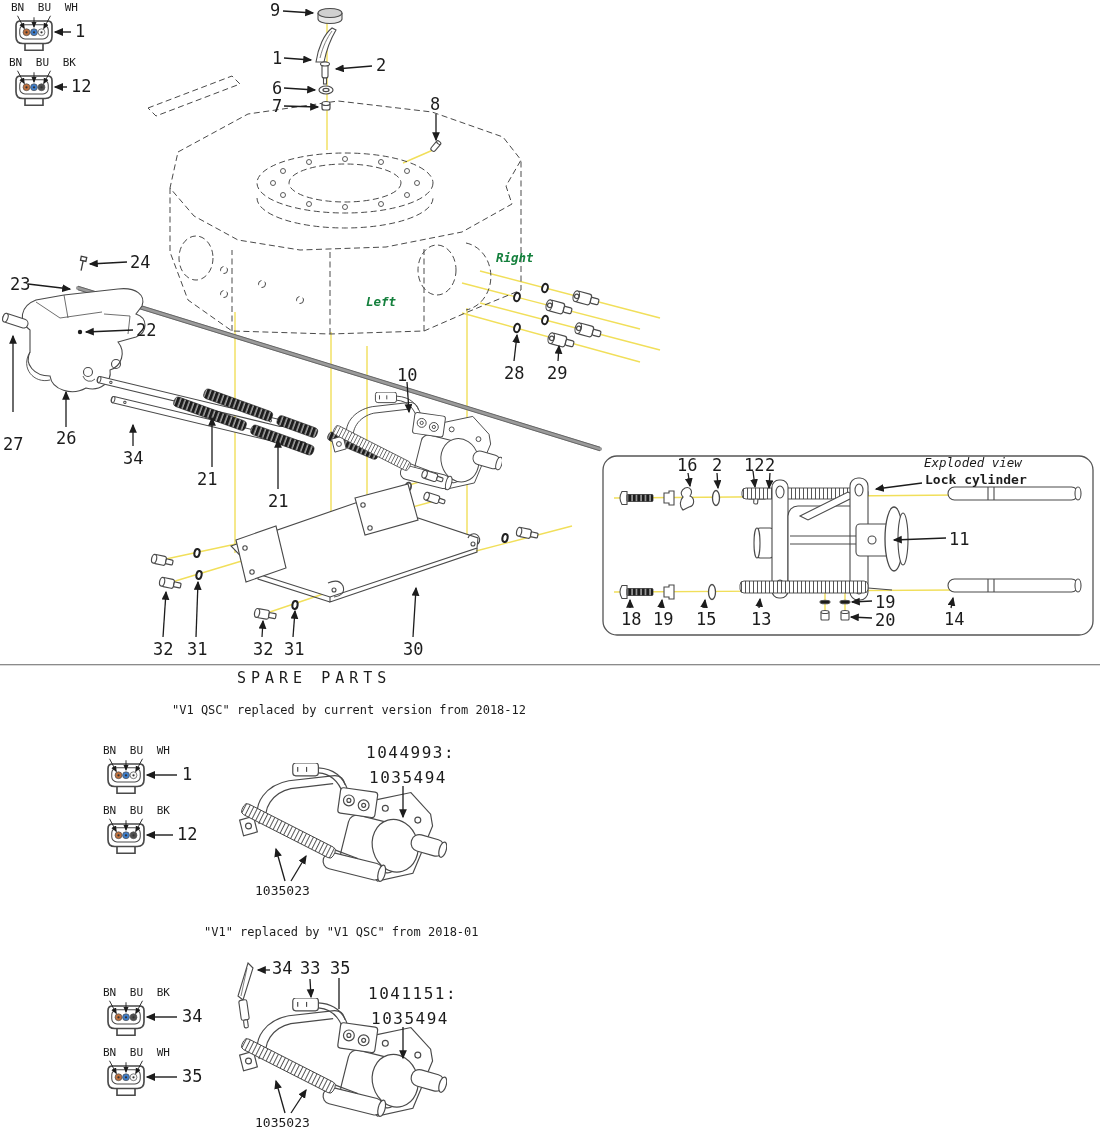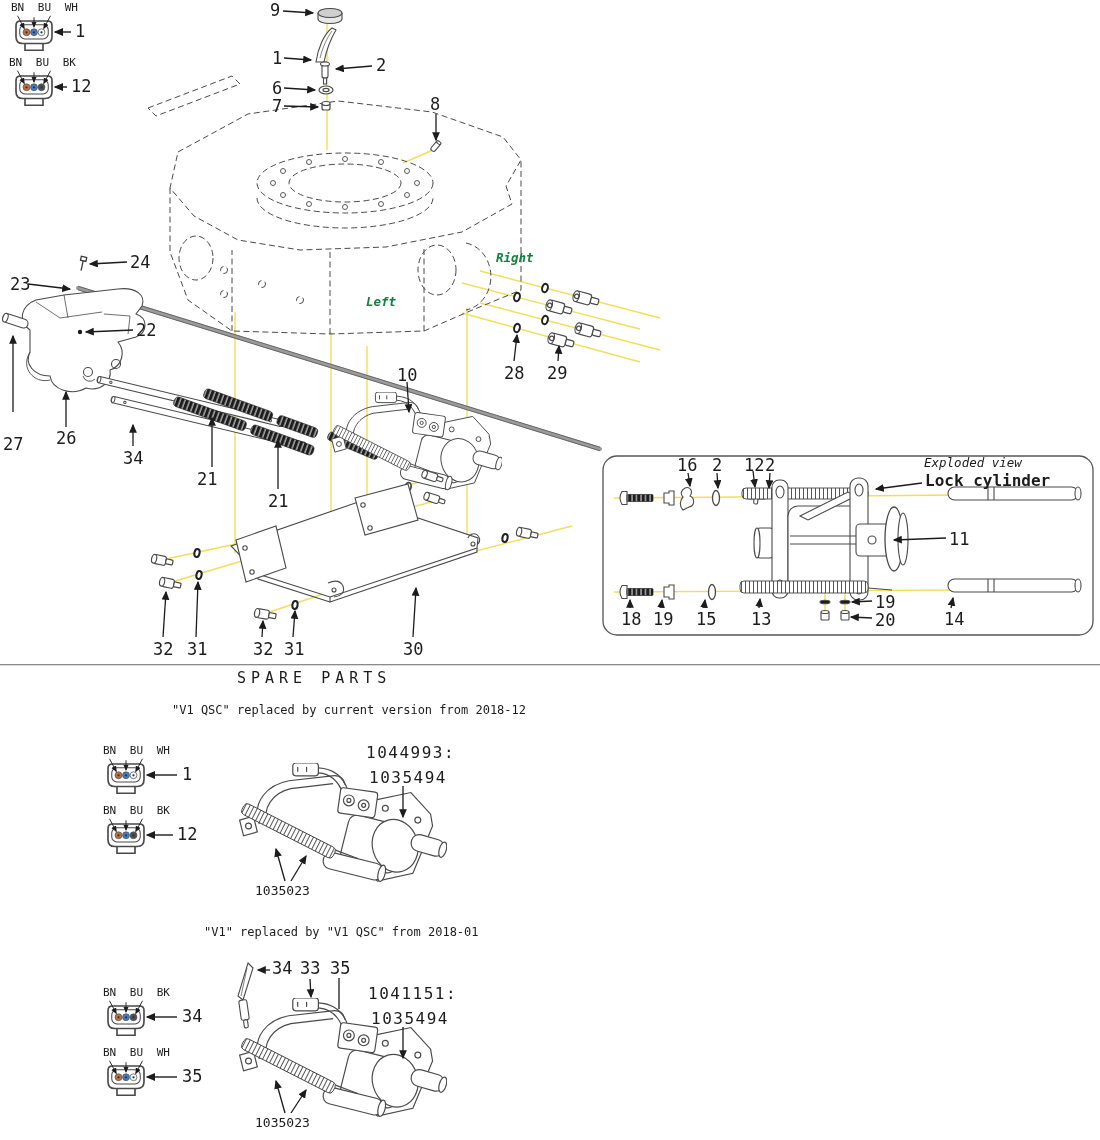--- a/index.html
+++ b/index.html
@@ -6,21 +6,21 @@
   #page{position:relative;width:1100px;height:1140px;background:#ffffff;overflow:hidden;
         font-family:"DejaVu Sans Mono",monospace;color:#1c1c1c;}
   #art{position:absolute;left:0;top:0;}
   .lbl{position:absolute;font-size:17px;line-height:1;white-space:pre;}
   .sm{font-size:11px;word-spacing:7px;letter-spacing:0;}
   .gold{color:#15803d;font-style:italic;font-weight:bold;font-size:12.5px;}
   .note{font-size:12px;}
   .pn{font-size:16px;letter-spacing:1.5px;}
   .heading{font-size:15px;letter-spacing:5px;}
   .cap-it{font-style:italic;font-size:12.5px;}
-  .cap-b{font-weight:bold;font-size:16px;}
+  .cap-b{font-weight:bold;font-size:13px;}
   .divider{position:absolute;left:0;top:664px;width:1100px;height:0;
            border-top:1px solid #8b8b8b;box-shadow:0 1px 0 #d9d9d9;}
 </style>
 </head>
 <body>
 
 <div id="page">
 
 <svg id="art" width="1100" height="1140" viewBox="0 0 1100 1140">
   <defs>

